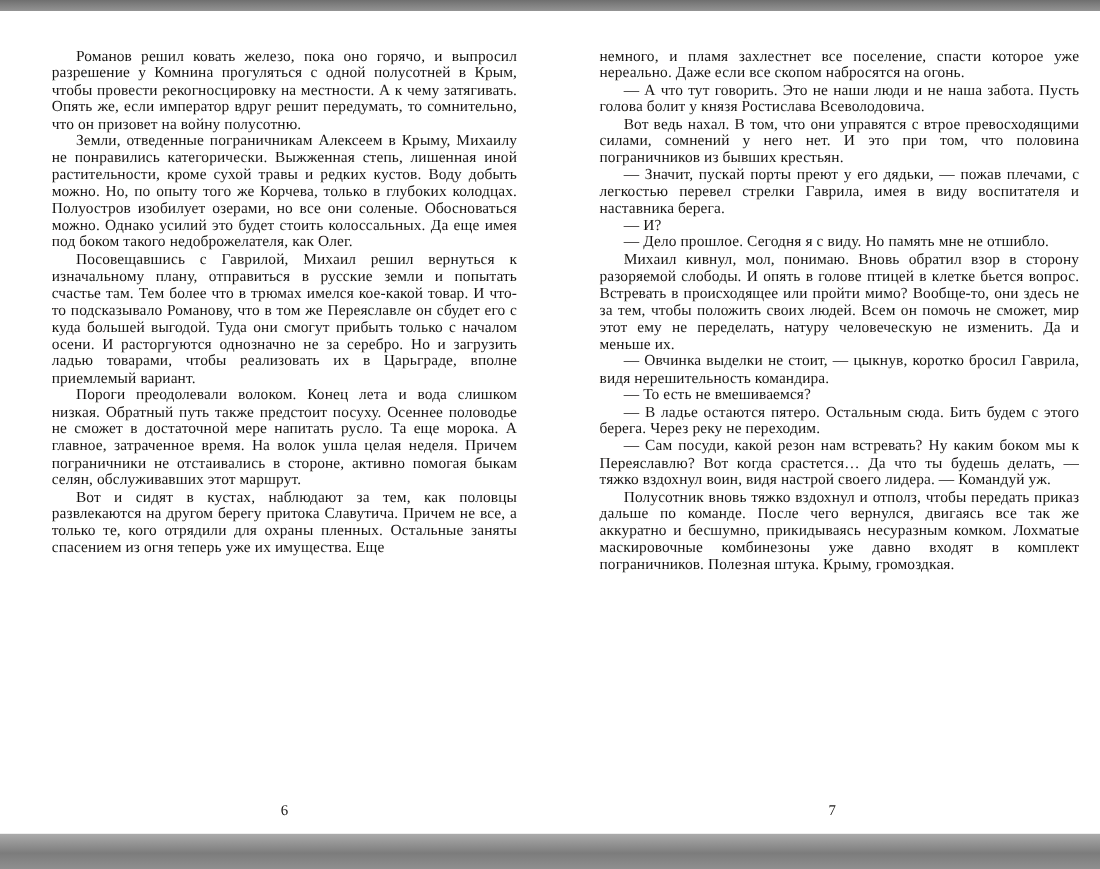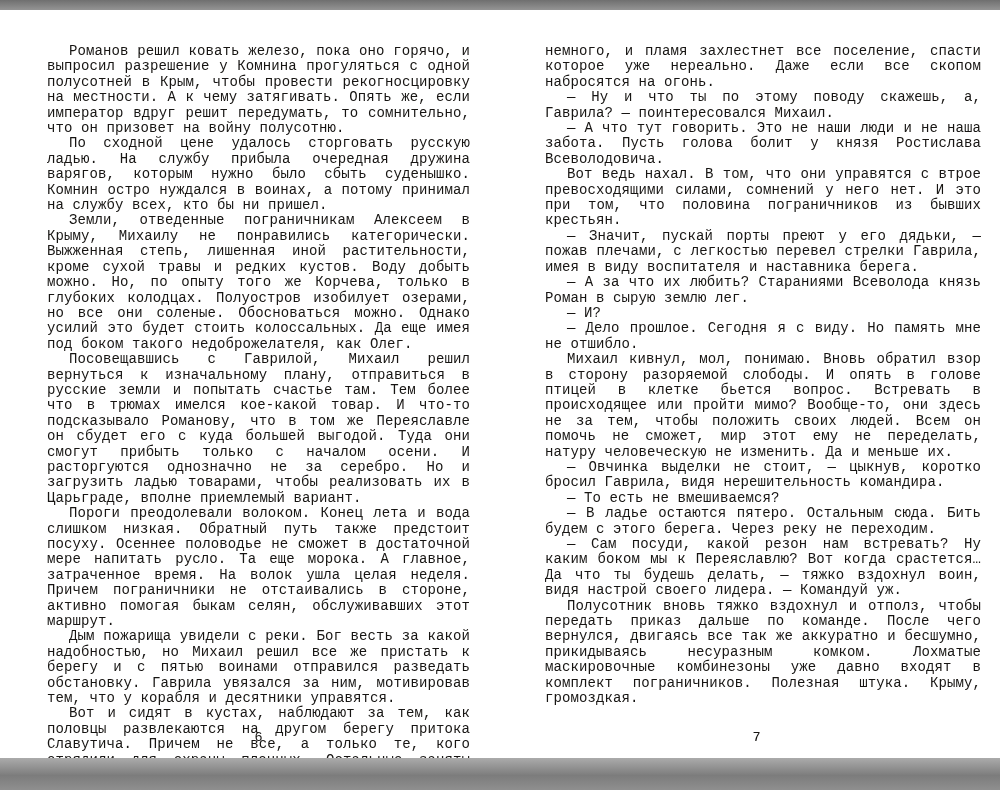--- a/index.html
+++ b/index.html
@@ -32,21 +32,20 @@
   .spread {
     display: flex;
     height: 748px;
     background: #ffffff;
   }
   .page {
     position: relative;
     box-sizing: border-box;
     width: 500px;
     height: 100%;
-    font-family: Liberation Mono, monospace;
   }
   .page-left  { padding: 34px 30px 0 47px; }
   .page-right { padding: 34px 19px 0 45px; }
   .page-text p {
     margin: 0;
     font-size: 14px;
     line-height: 15.4px;
     text-align: justify;
     text-indent: 22px;
     letter-spacing: 0.1px;
@@ -67,37 +66,33 @@
 </style>
 </head>
 <body>
 
 <div class="book">
   <div class="edge-top"></div>
   <div class="spread">
     <div class="page page-left">
       <div class="page-text">
           <p>Романов решил ковать железо, пока оно горячо, и выпросил разрешение у Комнина прогуляться с одной полусотней в Крым, чтобы провести рекогносцировку на местности. А к чему затягивать. Опять же, если император вдруг решит передумать, то сомнительно, что он призовет на войну полусотню.</p>
-          <p>По сходной цене удалось сторговать русскую ладью. На службу прибыла очередная дружина варягов, которым нужно было сбыть суденышко. Комнин остро нуждался в воинах, а потому принимал на службу всех, кто бы ни пришел.</p>
           <p>Земли, отведенные пограничникам Алексеем в Крыму, Михаилу не понравились категорически. Выжженная степь, лишенная иной растительности, кроме сухой травы и редких кустов. Воду добыть можно. Но, по опыту того же Корчева, только в глубоких колодцах. Полуостров изобилует озерами, но все они соленые. Обосноваться можно. Однако усилий это будет стоить колоссальных. Да еще имея под боком такого недоброжелателя, как Олег.</p>
           <p>Посовещавшись с Гаврилой, Михаил решил вернуться к изначальному плану, отправиться в русские земли и попытать счастье там. Тем более что в трюмах имелся кое-какой товар. И что-то подсказывало Романову, что в том же Переяславле он сбудет его с куда большей выгодой. Туда они смогут прибыть только с началом осени. И расторгуются однозначно не за серебро. Но и загрузить ладью товарами, чтобы реализовать их в Царьграде, вполне приемлемый вариант.</p>
           <p>Пороги преодолевали волоком. Конец лета и вода слишком низкая. Обратный путь также предстоит посуху. Осеннее половодье не сможет в достаточной мере напитать русло. Та еще морока. А главное, затраченное время. На волок ушла целая неделя. Причем пограничники не отстаивались в стороне, активно помогая быкам селян, обслуживавших этот маршрут.</p>
-          <p>Дым пожарища увидели с реки. Бог весть за какой надобностью, но Михаил решил все же пристать к берегу и с пятью воинами отправился разведать обстановку. Гаврила увязался за ним, мотивировав тем, что у корабля и десятники управятся.</p>
           <p>Вот и сидят в кустах, наблюдают за тем, как половцы развлекаются на другом берегу притока Славутича. Причем не все, а только те, кого отрядили для охраны пленных. Остальные заняты спасением из огня теперь уже их имущества. Еще</p>
         </div>
       <div class="page-number">6</div>
     </div>
     <div class="page page-right">
       <div class="page-text">
           <p class="no-indent">немного, и пламя захлестнет все поселение, спасти которое уже нереально. Даже если все скопом набросятся на огонь.</p>
-          <p>— Ну и что ты по этому поводу скажешь, а, Гаврила? — поинтересовался Михаил.</p>
           <p>— А что тут говорить. Это не наши люди и не наша забота. Пусть голова болит у князя Ростислава Всеволодовича.</p>
           <p>Вот ведь нахал. В том, что они управятся с втрое превосходящими силами, сомнений у него нет. И это при том, что половина пограничников из бывших крестьян.</p>
           <p>— Значит, пускай порты преют у его дядьки, — пожав плечами, с легкостью перевел стрелки Гаврила, имея в виду воспитателя и наставника берега.</p>
-          <p>— А за что их любить? Стараниями Всеволода князь Роман в сырую землю лег.</p>
           <p>— И?</p>
           <p>— Дело прошлое. Сегодня я с виду. Но память мне не отшибло.</p>
           <p>Михаил кивнул, мол, понимаю. Вновь обратил взор в сторону разоряемой слободы. И опять в голове птицей в клетке бьется вопрос. Встревать в происходящее или пройти мимо? Вообще-то, они здесь не за тем, чтобы положить своих людей. Всем он помочь не сможет, мир этот ему не переделать, натуру человеческую не изменить. Да и меньше их.</p>
           <p>— Овчинка выделки не стоит, — цыкнув, коротко бросил Гаврила, видя нерешительность командира.</p>
           <p>— То есть не вмешиваемся?</p>
           <p>— В ладье остаются пятеро. Остальным сюда. Бить будем с этого берега. Через реку не переходим.</p>
           <p>— Сам посуди, какой резон нам встревать? Ну каким боком мы к Переяславлю? Вот когда срастется… Да что ты будешь делать, — тяжко вздохнул воин, видя настрой своего лидера. — Командуй уж.</p>
           <p>Полусотник вновь тяжко вздохнул и отполз, чтобы передать приказ дальше по команде. После чего вернулся, двигаясь все так же аккуратно и бесшумно, прикидываясь несуразным комком. Лохматые маскировочные комбинезоны уже давно входят в комплект пограничников. Полезная штука. Крыму, громоздкая.</p>
         </div>
       <div class="page-number">7</div>

